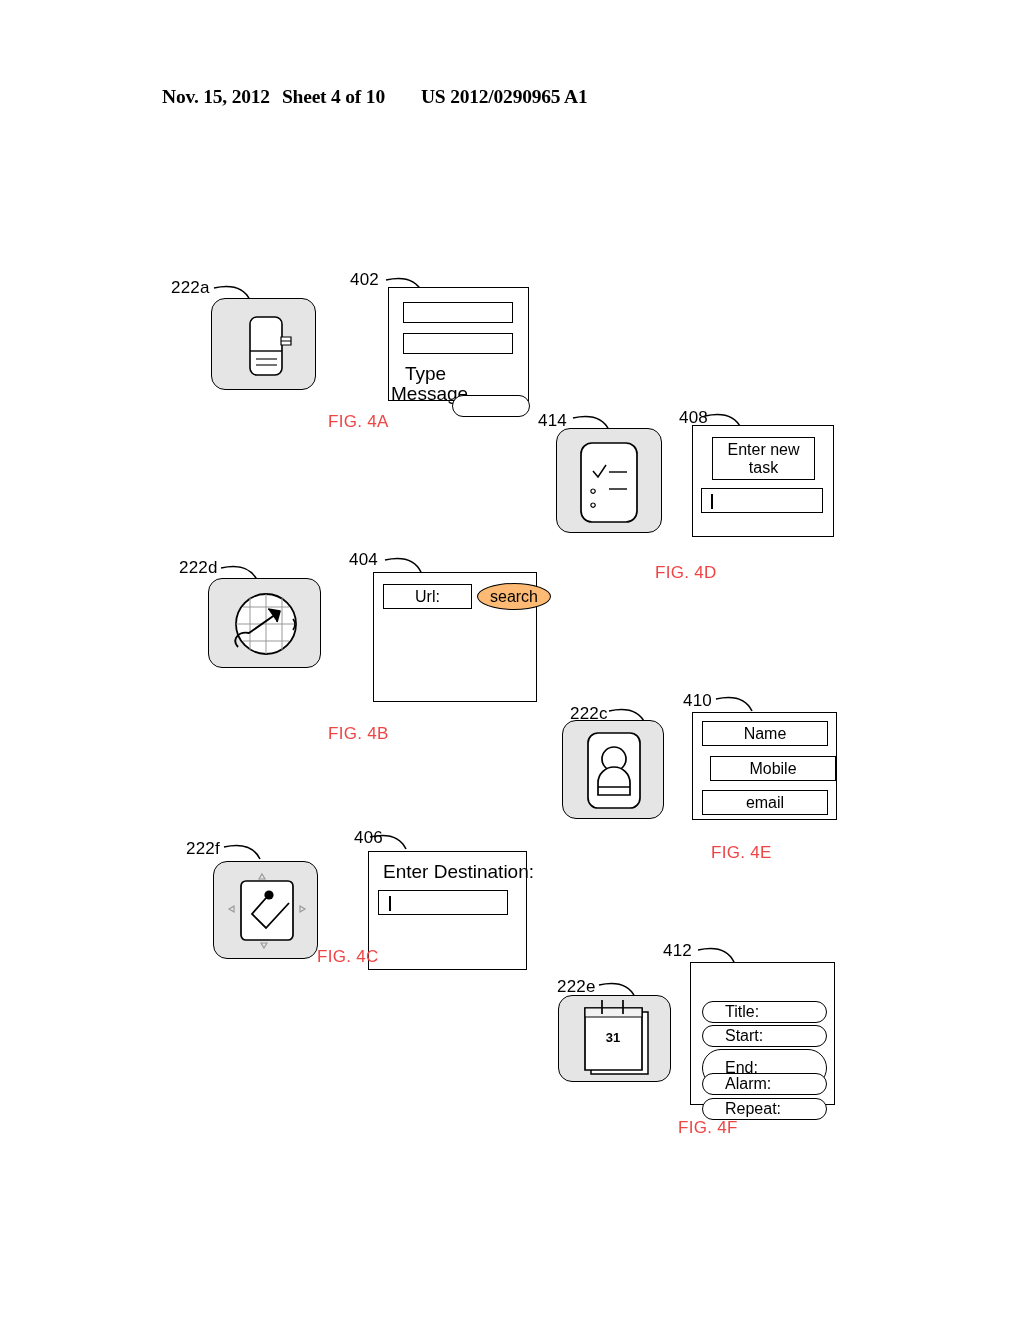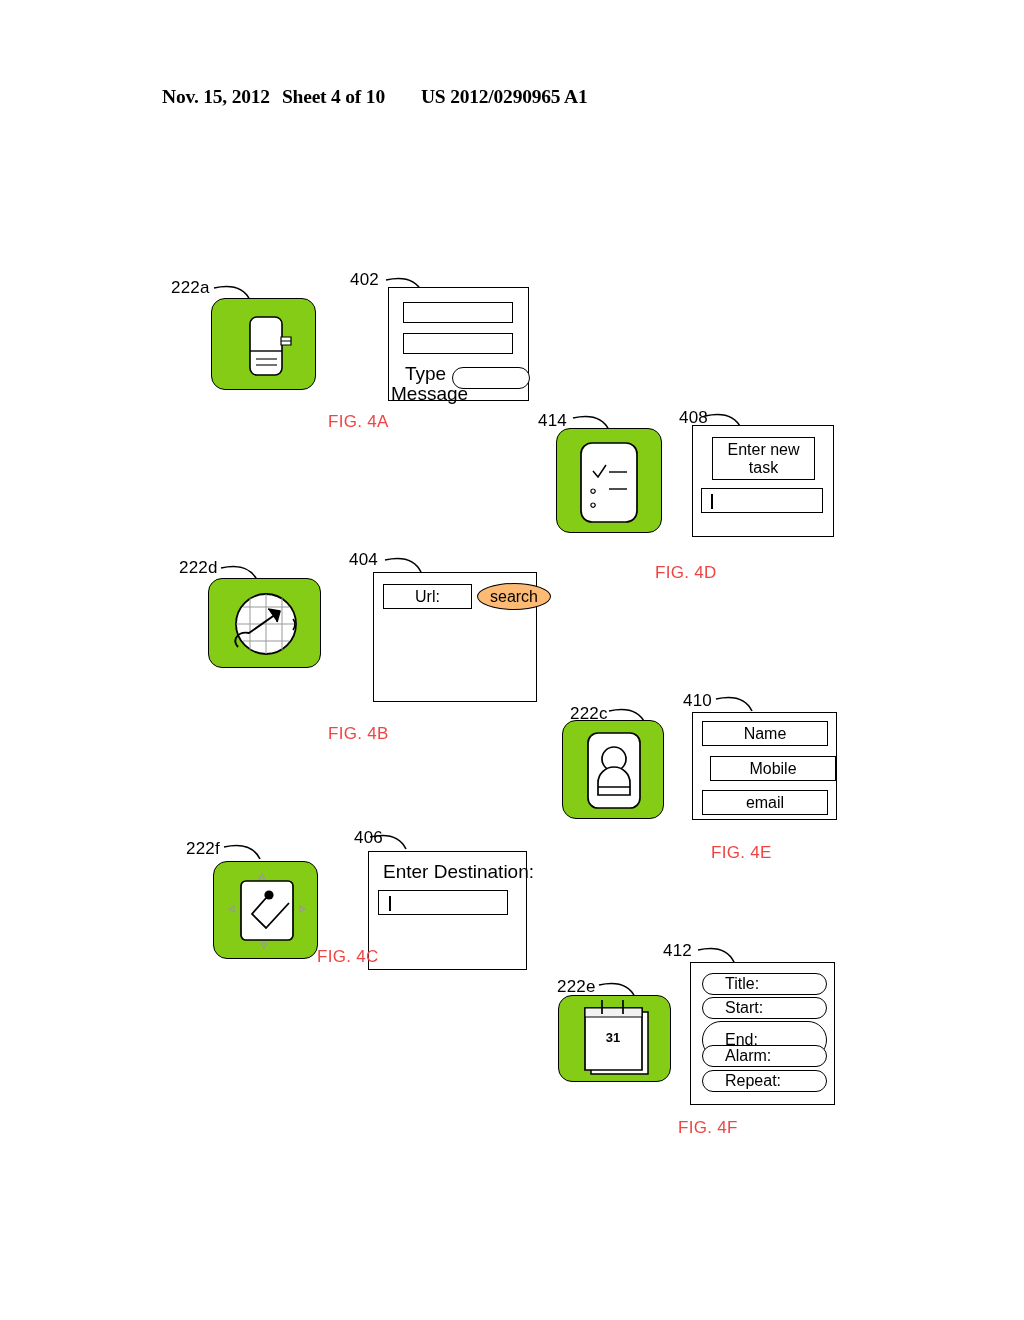--- a/index.html
+++ b/index.html
@@ -58,21 +58,21 @@
 
   
   .leader { position: absolute; overflow: visible; }
   .leader path { fill: none; stroke: #000; stroke-width: 1.6; }
 
   
   .icon-tile {
     position: absolute;
     border: 1.8px solid #000;
     border-radius: 14px;
-    background: #84cc16;
+    background: #e5e5e5;
     box-sizing: border-box;
   }
 
   
   .screen {
     position: absolute;
     border: 1.8px solid #000;
     background: #fff;
     box-sizing: border-box;
   }
@@ -99,20 +99,21 @@
   .pill {
     position: absolute;
     border: 1.7px solid #000;
     border-radius: 999px;
     background: #fff;
     box-sizing: border-box;
     display: flex;
     align-items: center;
     font-size: 16px;
     font-family: "Liberation Sans", sans-serif;
+    margin-top: 28px;
   }
 
   .pill .pill-label { margin-left: 22px; }
 
   .screen-text {
     position: absolute;
     font-family: "Liberation Sans", sans-serif;
     font-size: 19px;
     line-height: 20px;
     white-space: nowrap;

